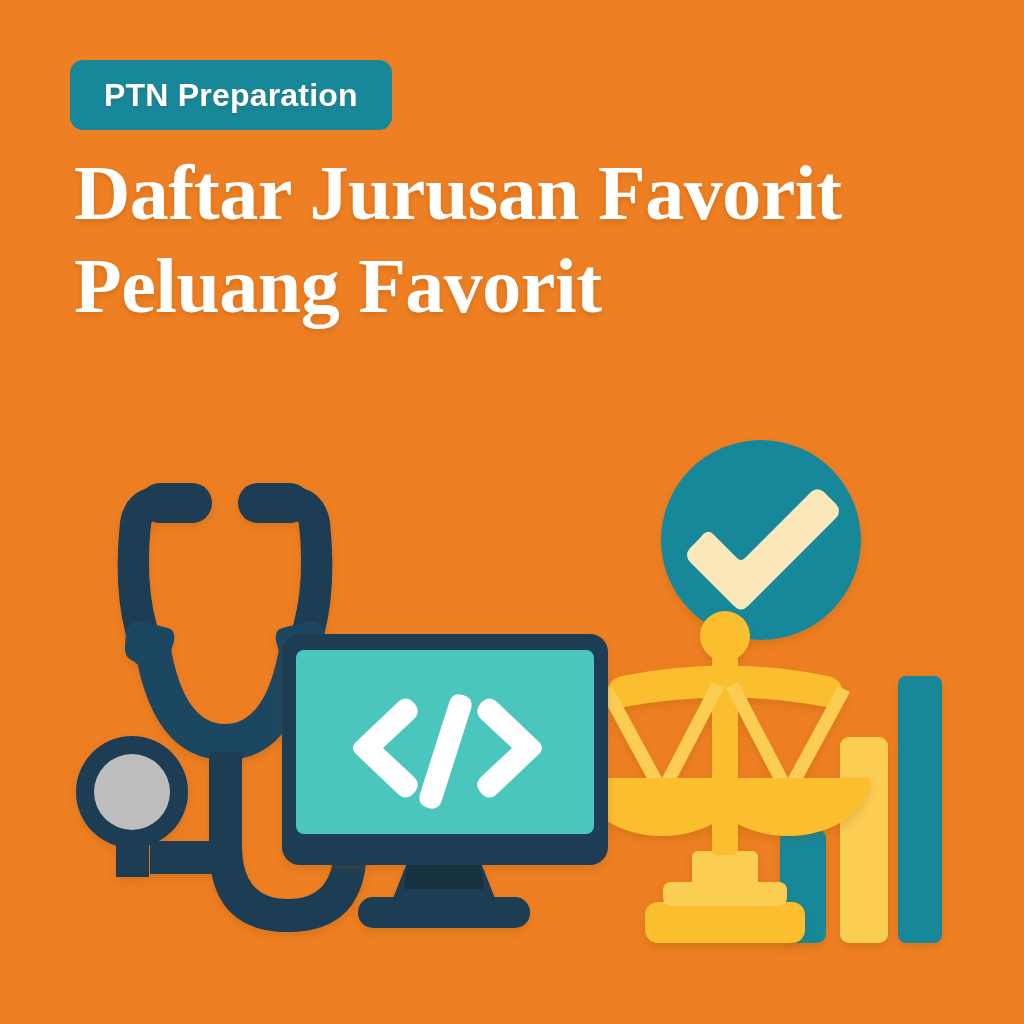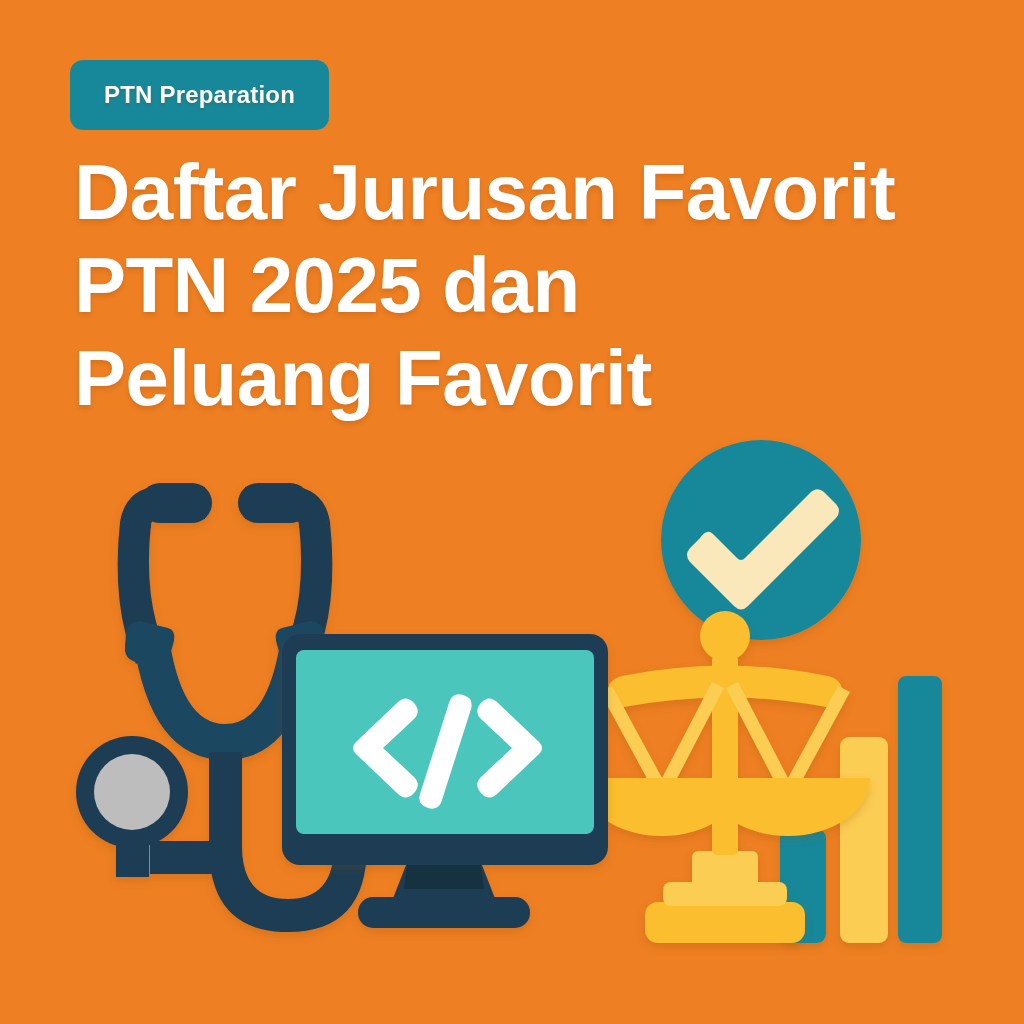--- a/index.html
+++ b/index.html
@@ -25,33 +25,34 @@
     height: 70px;
     padding: 0 34px;
     display: flex;
     align-items: center;
     background: #17889a;
     border-radius: 13px;
     box-sizing: border-box;
   }
   .badge-text {
     color: #ffffff;
-    font-size: 24px;
+    font-size: 32px;
     font-weight: bold;
     letter-spacing: 0.2px;
     line-height: 1;
     text-shadow: 0 2px 3px rgba(120, 55, 10, 0.22);
   }
 
   
   .headline {
     position: absolute;
     left: 74px;
     top: 146px;
     width: 880px;
+    font-family: Liberation Serif, serif;
   }
   .headline-line {
     color: #ffffff;
     font-size: 78px;
     font-weight: bold;
     line-height: 93px;
     letter-spacing: -0.5px;
     white-space: nowrap;
     text-shadow: 0 3px 5px rgba(120, 55, 10, 0.20);
   }
@@ -70,21 +71,20 @@
 <body>
 
 <div id="poster">
 
   <div class="badge">
     <span class="badge-text">PTN Preparation</span>
   </div>
 
   <div class="headline">
     <div class="headline-line">Daftar Jurusan Favorit</div>
-    <div class="headline-line">PTN 2025 dan</div>
     <div class="headline-line">Peluang Favorit</div>
   </div>
 
   <div class="stage">
     <svg width="1024" height="1024" viewBox="0 0 1024 1024" xmlns="http://www.w3.org/2000/svg">
       <defs>
         <filter id="softshadow" x="-30%" y="-30%" width="170%" height="170%">
           <feDropShadow dx="0" dy="4" stdDeviation="4" flood-color="#8a4a12" flood-opacity="0.22"></feDropShadow>
         </filter>
       </defs>

